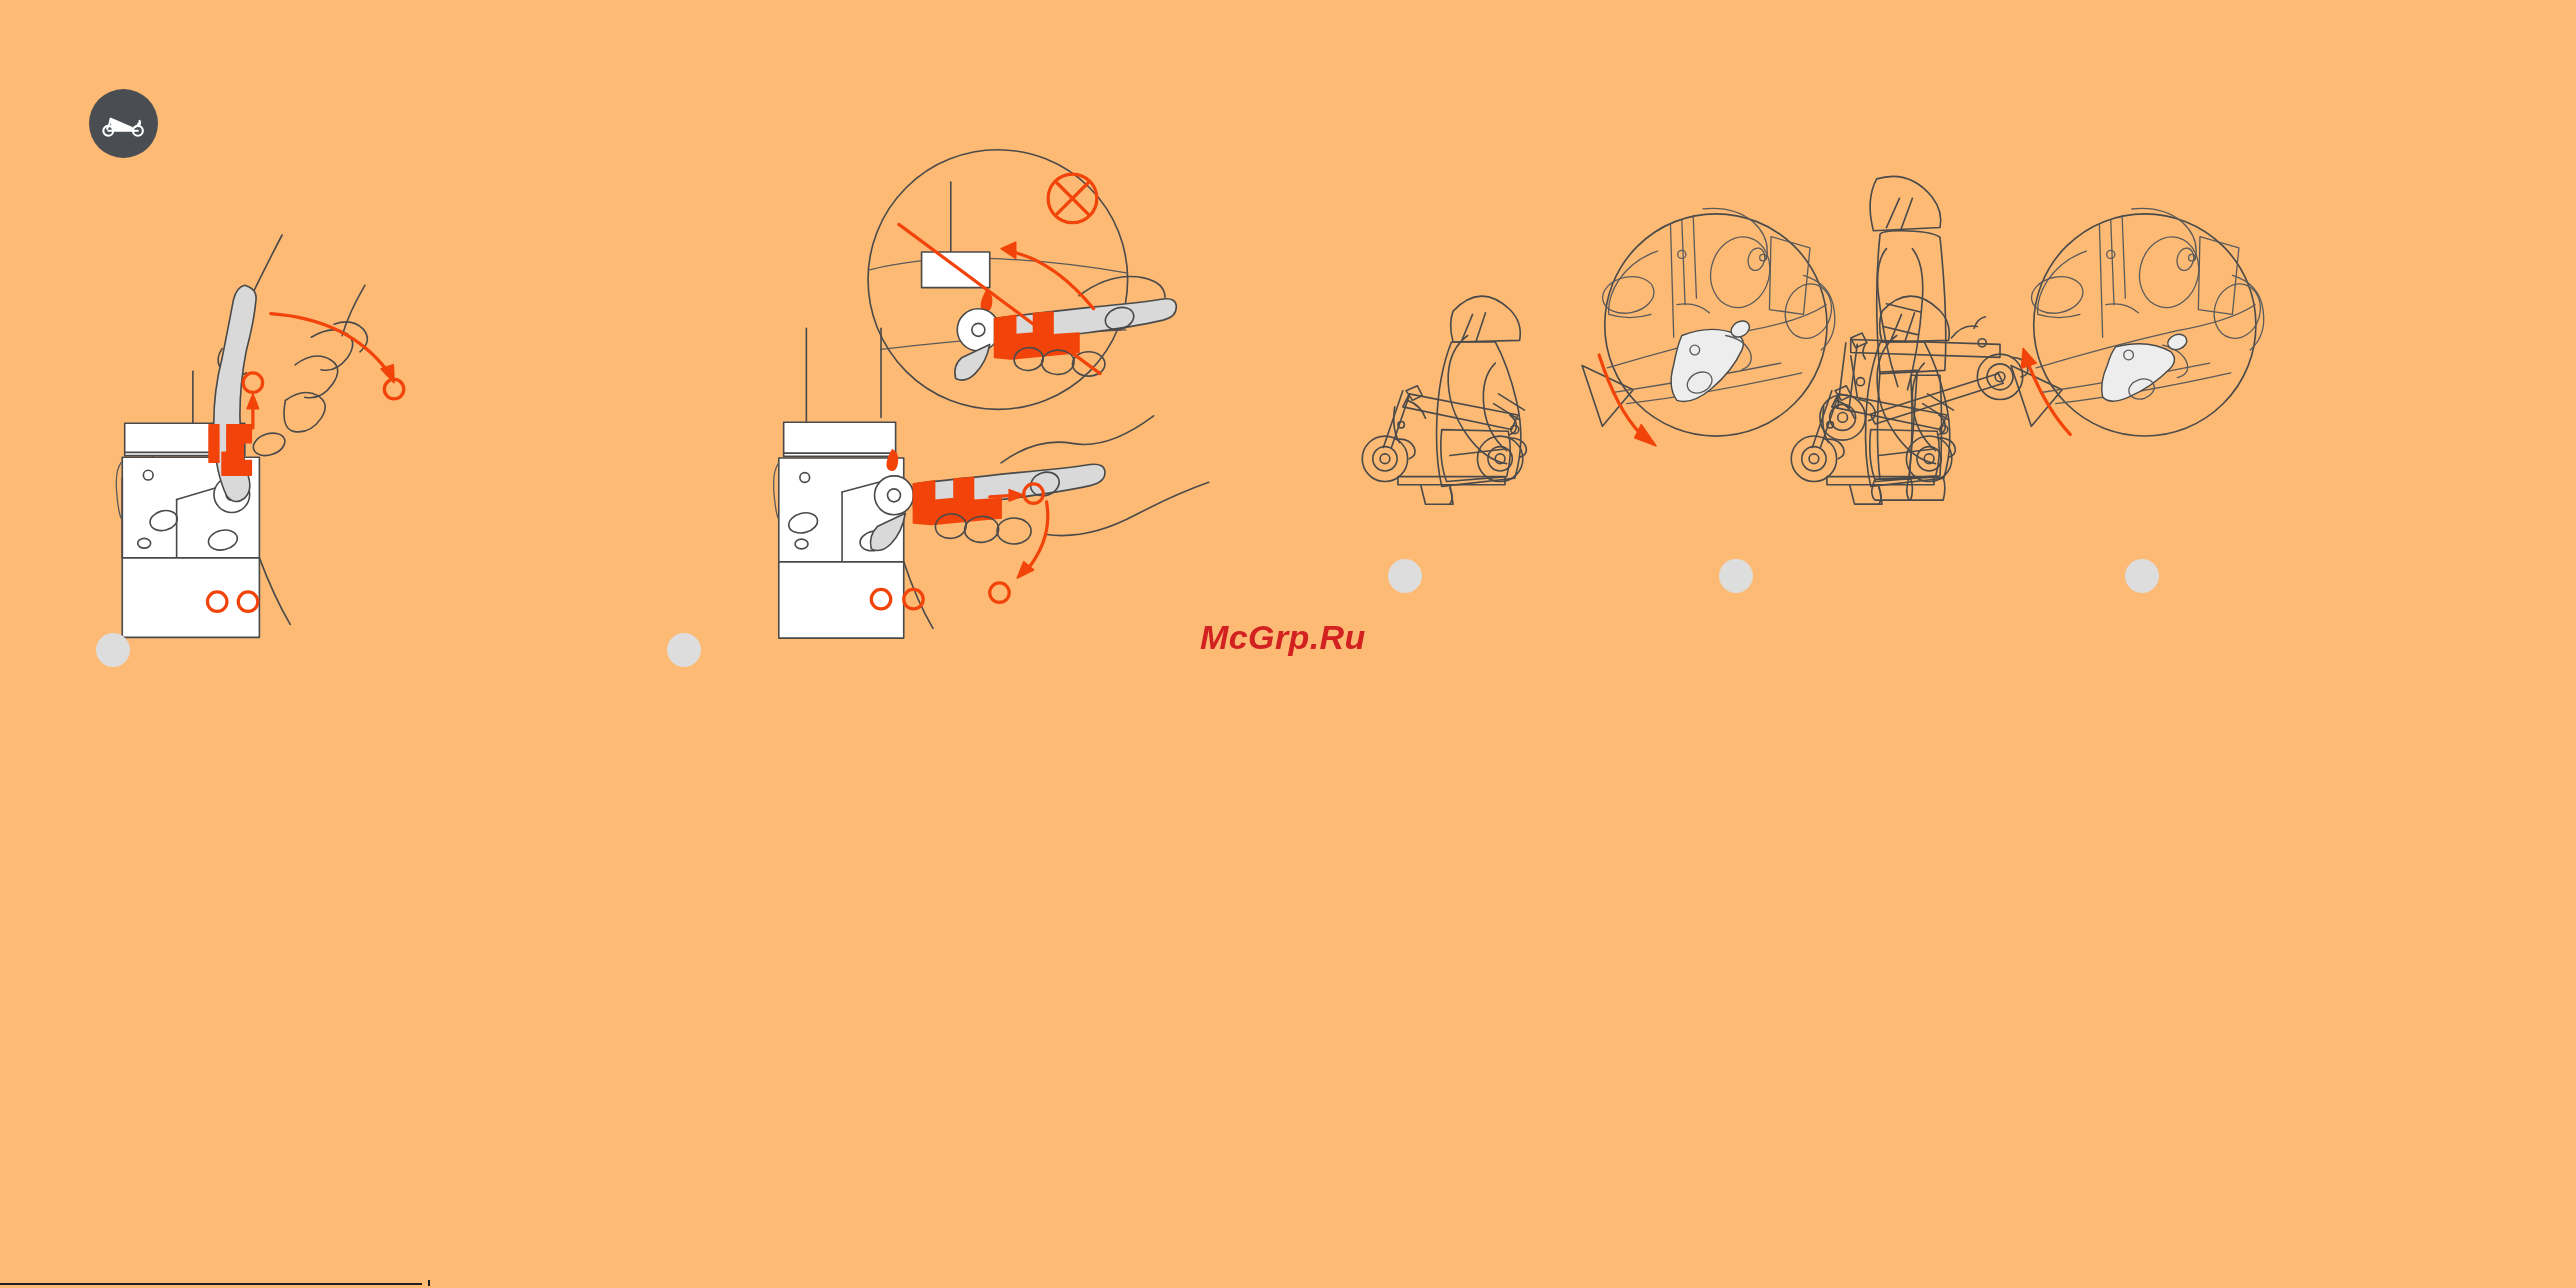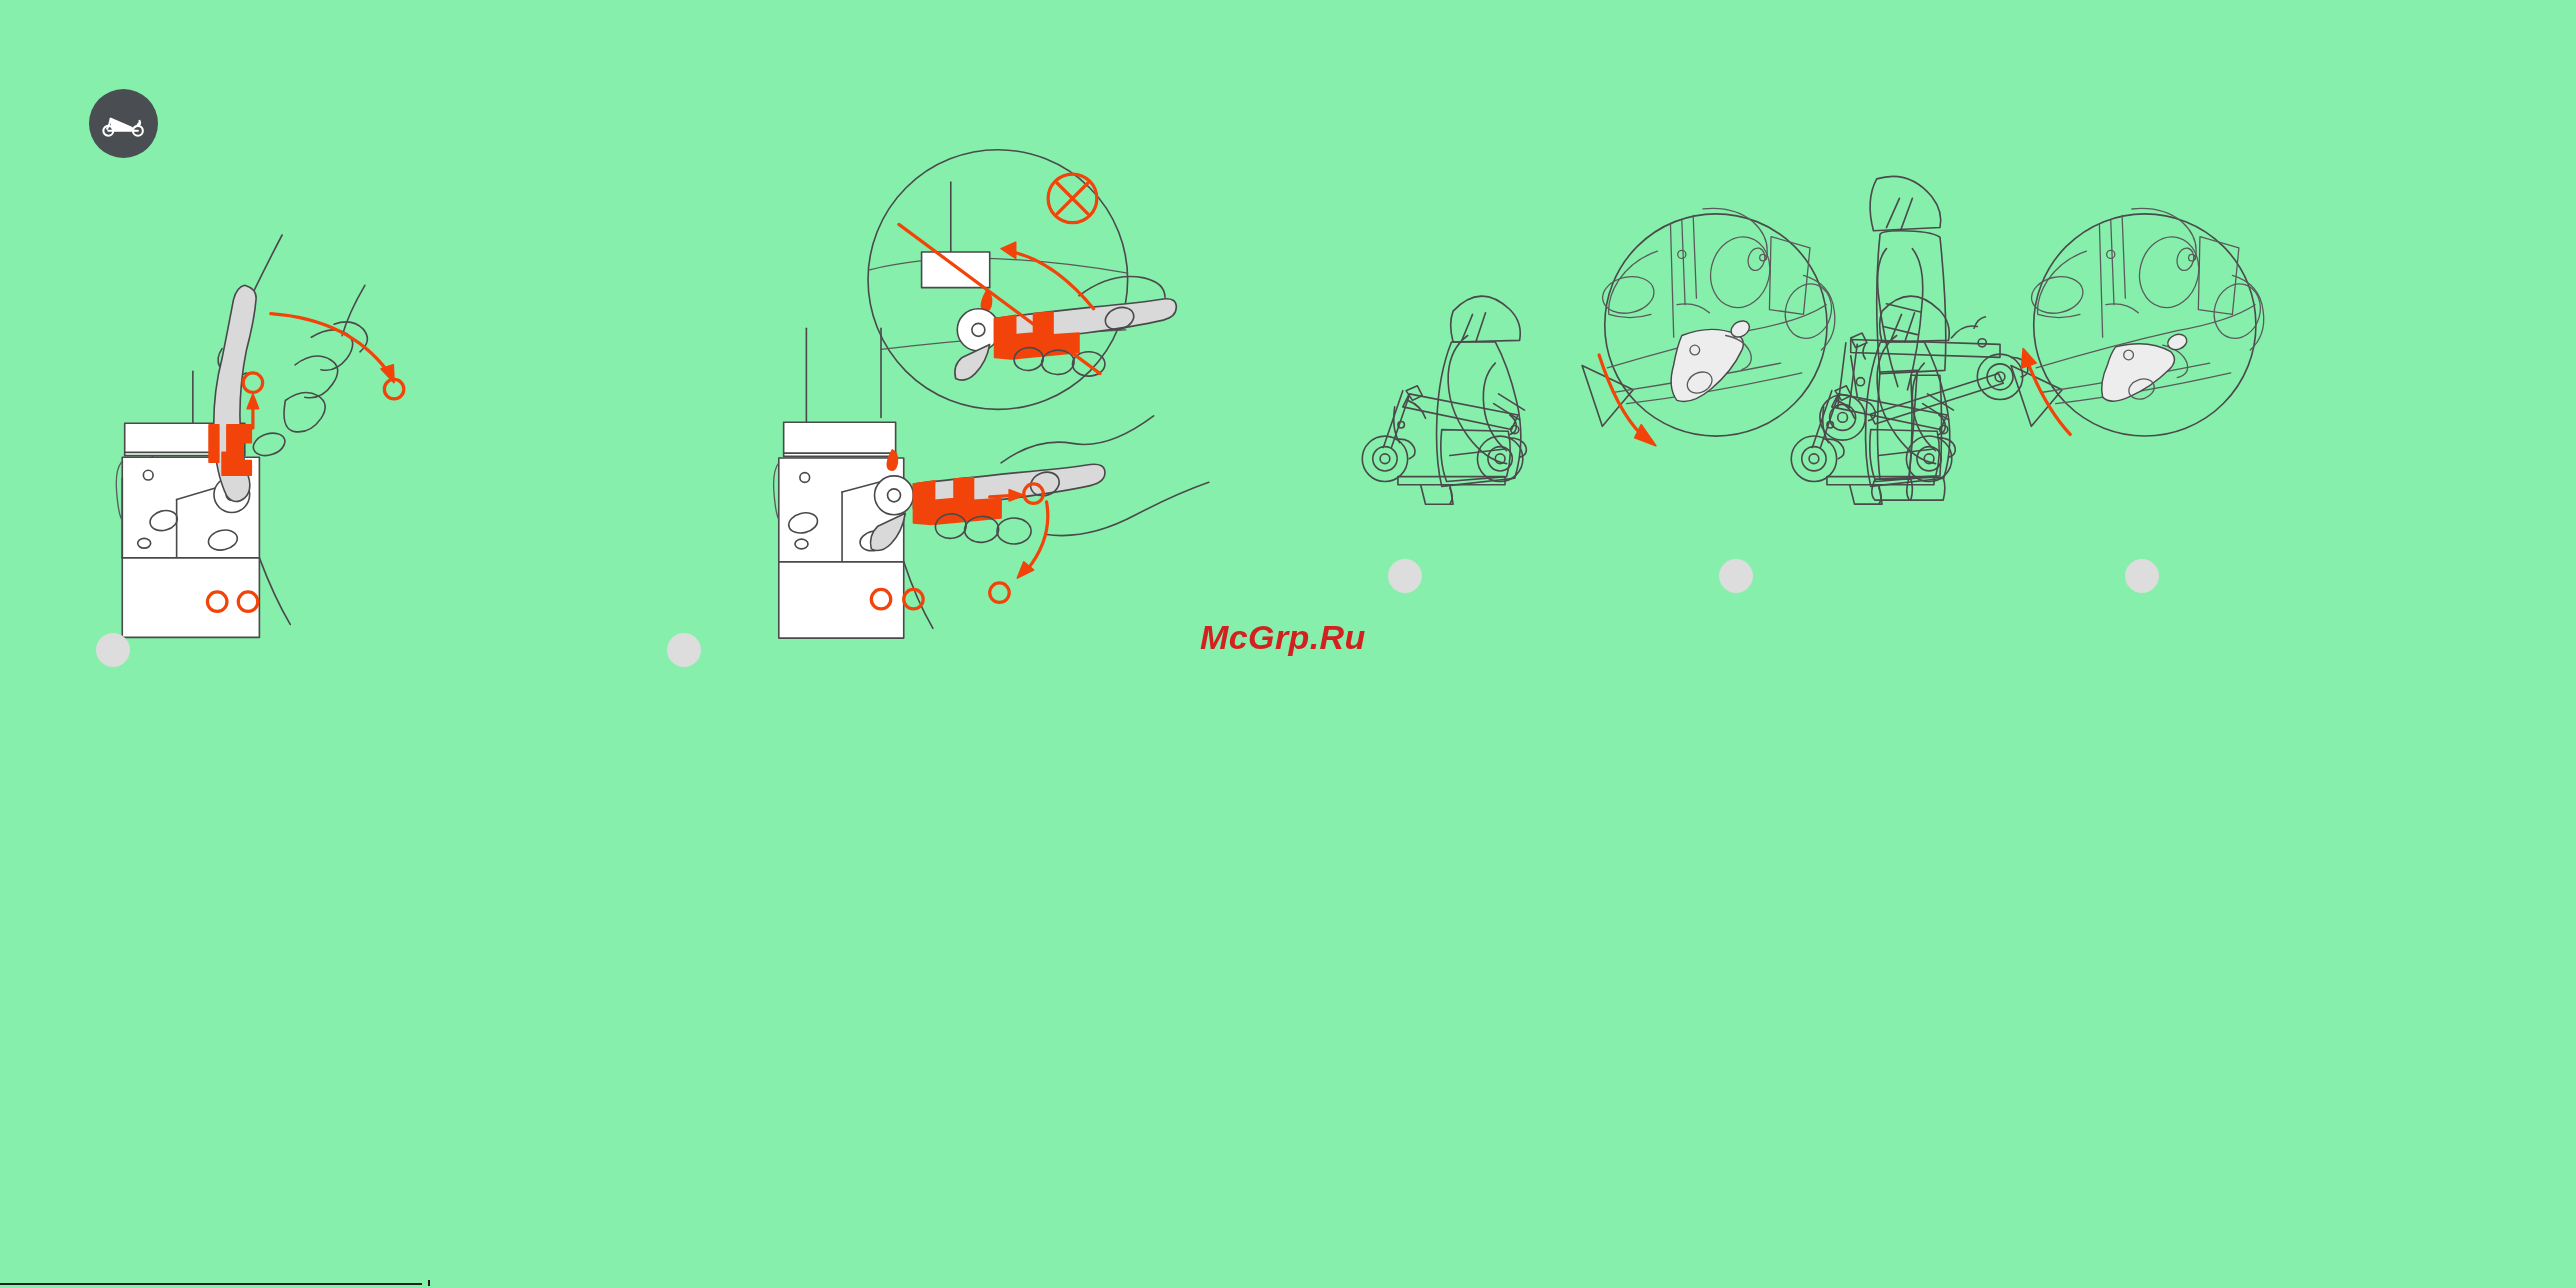--- a/index.html
+++ b/index.html
@@ -1,21 +1,21 @@
 <!DOCTYPE html>
 <html style="font-size:13px"><head>
 <meta charset="utf-8">
 <style>
   html,body{margin:0;padding:0;background:#ffffff;}
   body{
     width:2576px;height:1288px;position:relative;overflow:hidden;
     font-family:"Liberation Sans","DejaVu Sans",sans-serif;
     -webkit-font-smoothing:antialiased;
   }
-  .page{position:absolute;inset:0;background:#86efac;}
+  .page{position:absolute;inset:0;background:#fdba74;}
 
   
   .logo{position:absolute;left:89px;top:89px;width:69px;height:69px;border-radius:50%;
         background:#4a4d52;display:flex;align-items:center;justify-content:center;}
   .logo svg{display:block;}
 
   
   .panel{position:absolute;}
   .panel svg{display:block;overflow:visible;}
 

